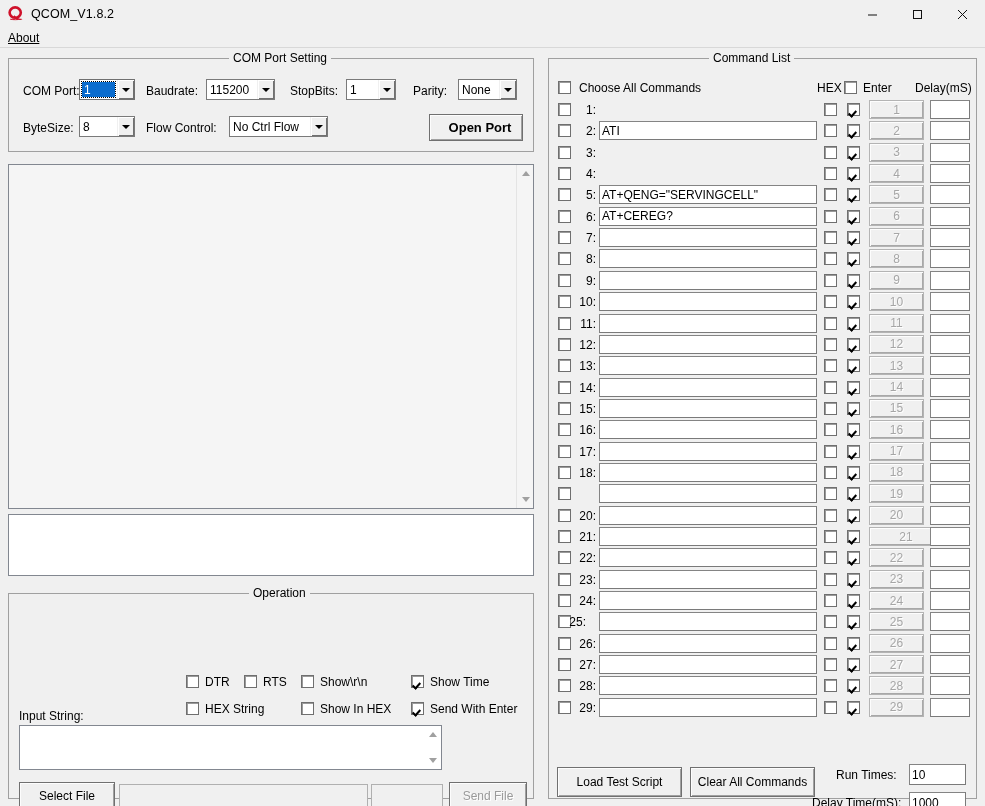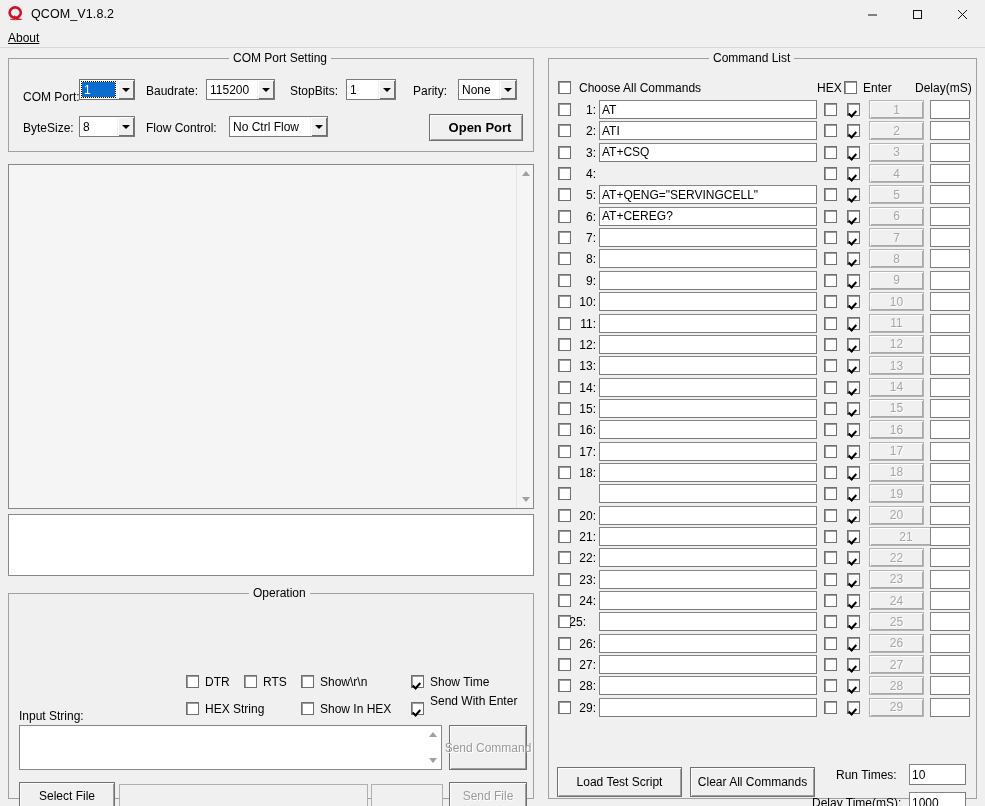--- a/index.html
+++ b/index.html
@@ -266,21 +266,21 @@
 
 <div id="menubar">
   <span id="menu-about"><u>About</u></span>
 </div>
 
 <div id="shell">
 
   <div class="groupbox" style="left:8px; top:10px; width:526px; height:94px;">
     <span class="gb-title" style="left:220px;">COM Port Setting</span>
 
-    <span class="lbl" style="left:14px;  top:25px;margin-top:6px;">COM Port:</span>
+    <span class="lbl" style="left:14px;  top:25px;">COM Port:</span>
     <div class="combo focused" style="left:70px; top:20px; width:56px;">
       <div class="cval sel">1</div>
       <div class="carrow">
           <i class="tri-down"></i>
         </div>
     </div>
 
     <span class="lbl" style="left:137px; top:25px;">Baudrate:</span>
     <div class="combo" style="left:197px; top:20px; width:69px;">
       <div class="cval">115200</div>
@@ -351,37 +351,36 @@
     <div class="cb" style="left:292px; top:81px;"></div>
     <span class="lbl" style="left:311px; top:81px;">Show\r\n</span>
     <div class="cb checked" style="left:402px; top:81px;"></div>
     <span class="lbl" style="left:421px; top:81px;">Show Time</span>
 
     <div class="cb" style="left:177px; top:108px;"></div>
     <span class="lbl" style="left:196px; top:108px;">HEX String</span>
     <div class="cb" style="left:292px; top:108px;"></div>
     <span class="lbl" style="left:311px; top:108px;">Show In HEX</span>
     <div class="cb checked" style="left:402px; top:108px;"></div>
-    <span class="lbl" style="left:421px; top:100px;">Send With Enter</span>
+    <span class="lbl" style="left:421px; top:108px;">Send With Enter</span>
 
     <span class="lbl" style="left:10px; top:115px;">Input String:</span>
 
     <div class="bigbox white" style="left:10px; top:131px; width:423px; height:45px;">
       <div style="position:absolute; left:0; top:0; right:17px; bottom:0; padding:2px 3px; font-size:12px;"></div>
       <div class="vscroll" style="right:0; top:0; bottom:0; background:#fff; border-left:0;">
         <div class="sb-arrow up">
             <i class="sb-tri-up"></i>
           </div>
         <div class="sb-arrow dn">
             <i class="sb-tri-dn"></i>
           </div>
       </div>
     </div>
 
-    <div class="btn disabled" style="left:440px; top:131px; width:78px; height:45px;">Send Command</div>
 
     <div class="btn" style="left:10px; top:188px; width:96px; height:27px;">Select File</div>
     <div class="txt disabled" style="left:110px; top:190px; width:249px; height:23px;"></div>
     <div class="txt disabled" style="left:362px; top:190px; width:72px; height:23px;"></div>
     <div class="btn disabled" style="left:440px; top:188px; width:78px; height:27px;">Send File</div>
 
   </div>
 
   <div class="groupbox" style="left:548px; top:10px; width:429px; height:741px;">
     <span class="gb-title" style="left:160px;">Command List</span>
@@ -389,35 +388,33 @@
     <div class="cb" style="left:9px; top:22px;"></div>
     <span class="lbl" style="left:30px; top:22px;">Choose All Commands</span>
     <span class="lbl" style="left:268px; top:22px;">HEX</span>
     <div class="cb" style="left:295px; top:22px;"></div>
     <span class="lbl" style="left:314px; top:22px;">Enter</span>
     <span class="lbl" style="left:366px; top:22px;">Delay(mS)</span>
 
     <div id="cmd-rows" style="position:absolute; left:0; top:0; width:100%; height:100%;">
         <div class="cb" style="left: 9px; top: 44px;"></div>
         <span class="cmdrow-num" style="left: 27px; top: 44px;">1:</span>
-        <div class="txt" style="left: 50px; top: 41px; width: 218px; height: 19px;">AT</div>
         <div class="cb" style="left: 275px; top: 44px;"></div>
         <div class="cb checked" style="left: 298px; top: 44px;"></div>
         <div class="numbtn" style="left: 320px; top: 41px; width: 55px;">1</div>
         <div class="txt" style="left: 381px; top: 41px; width: 40px; height: 19px;"></div>
         <div class="cb" style="left: 9px; top: 65.35px;"></div>
         <span class="cmdrow-num" style="left: 27px; top: 65.35px;">2:</span>
         <div class="txt" style="left: 50px; top: 62.35px; width: 218px; height: 19px;">ATI</div>
         <div class="cb" style="left: 275px; top: 65.35px;"></div>
         <div class="cb checked" style="left: 298px; top: 65.35px;"></div>
         <div class="numbtn" style="left: 320px; top: 62.35px; width: 55px;">2</div>
         <div class="txt" style="left: 381px; top: 62.35px; width: 40px; height: 19px;"></div>
         <div class="cb" style="left: 9px; top: 86.7px;"></div>
         <span class="cmdrow-num" style="left: 27px; top: 86.7px;">3:</span>
-        <div class="txt" style="left: 50px; top: 83.7px; width: 218px; height: 19px;">AT+CSQ</div>
         <div class="cb" style="left: 275px; top: 86.7px;"></div>
         <div class="cb checked" style="left: 298px; top: 86.7px;"></div>
         <div class="numbtn" style="left: 320px; top: 83.7px; width: 55px;">3</div>
         <div class="txt" style="left: 381px; top: 83.7px; width: 40px; height: 19px;"></div>
         <div class="cb" style="left: 9px; top: 108.05px;"></div>
         <span class="cmdrow-num" style="left: 27px; top: 108.05px;">4:</span>
         <div class="cb" style="left: 275px; top: 108.05px;"></div>
         <div class="cb checked" style="left: 298px; top: 108.05px;"></div>
         <div class="numbtn" style="left: 320px; top: 105.05px; width: 55px;">4</div>
         <div class="txt" style="left: 381px; top: 105.05px; width: 40px; height: 19px;"></div>

